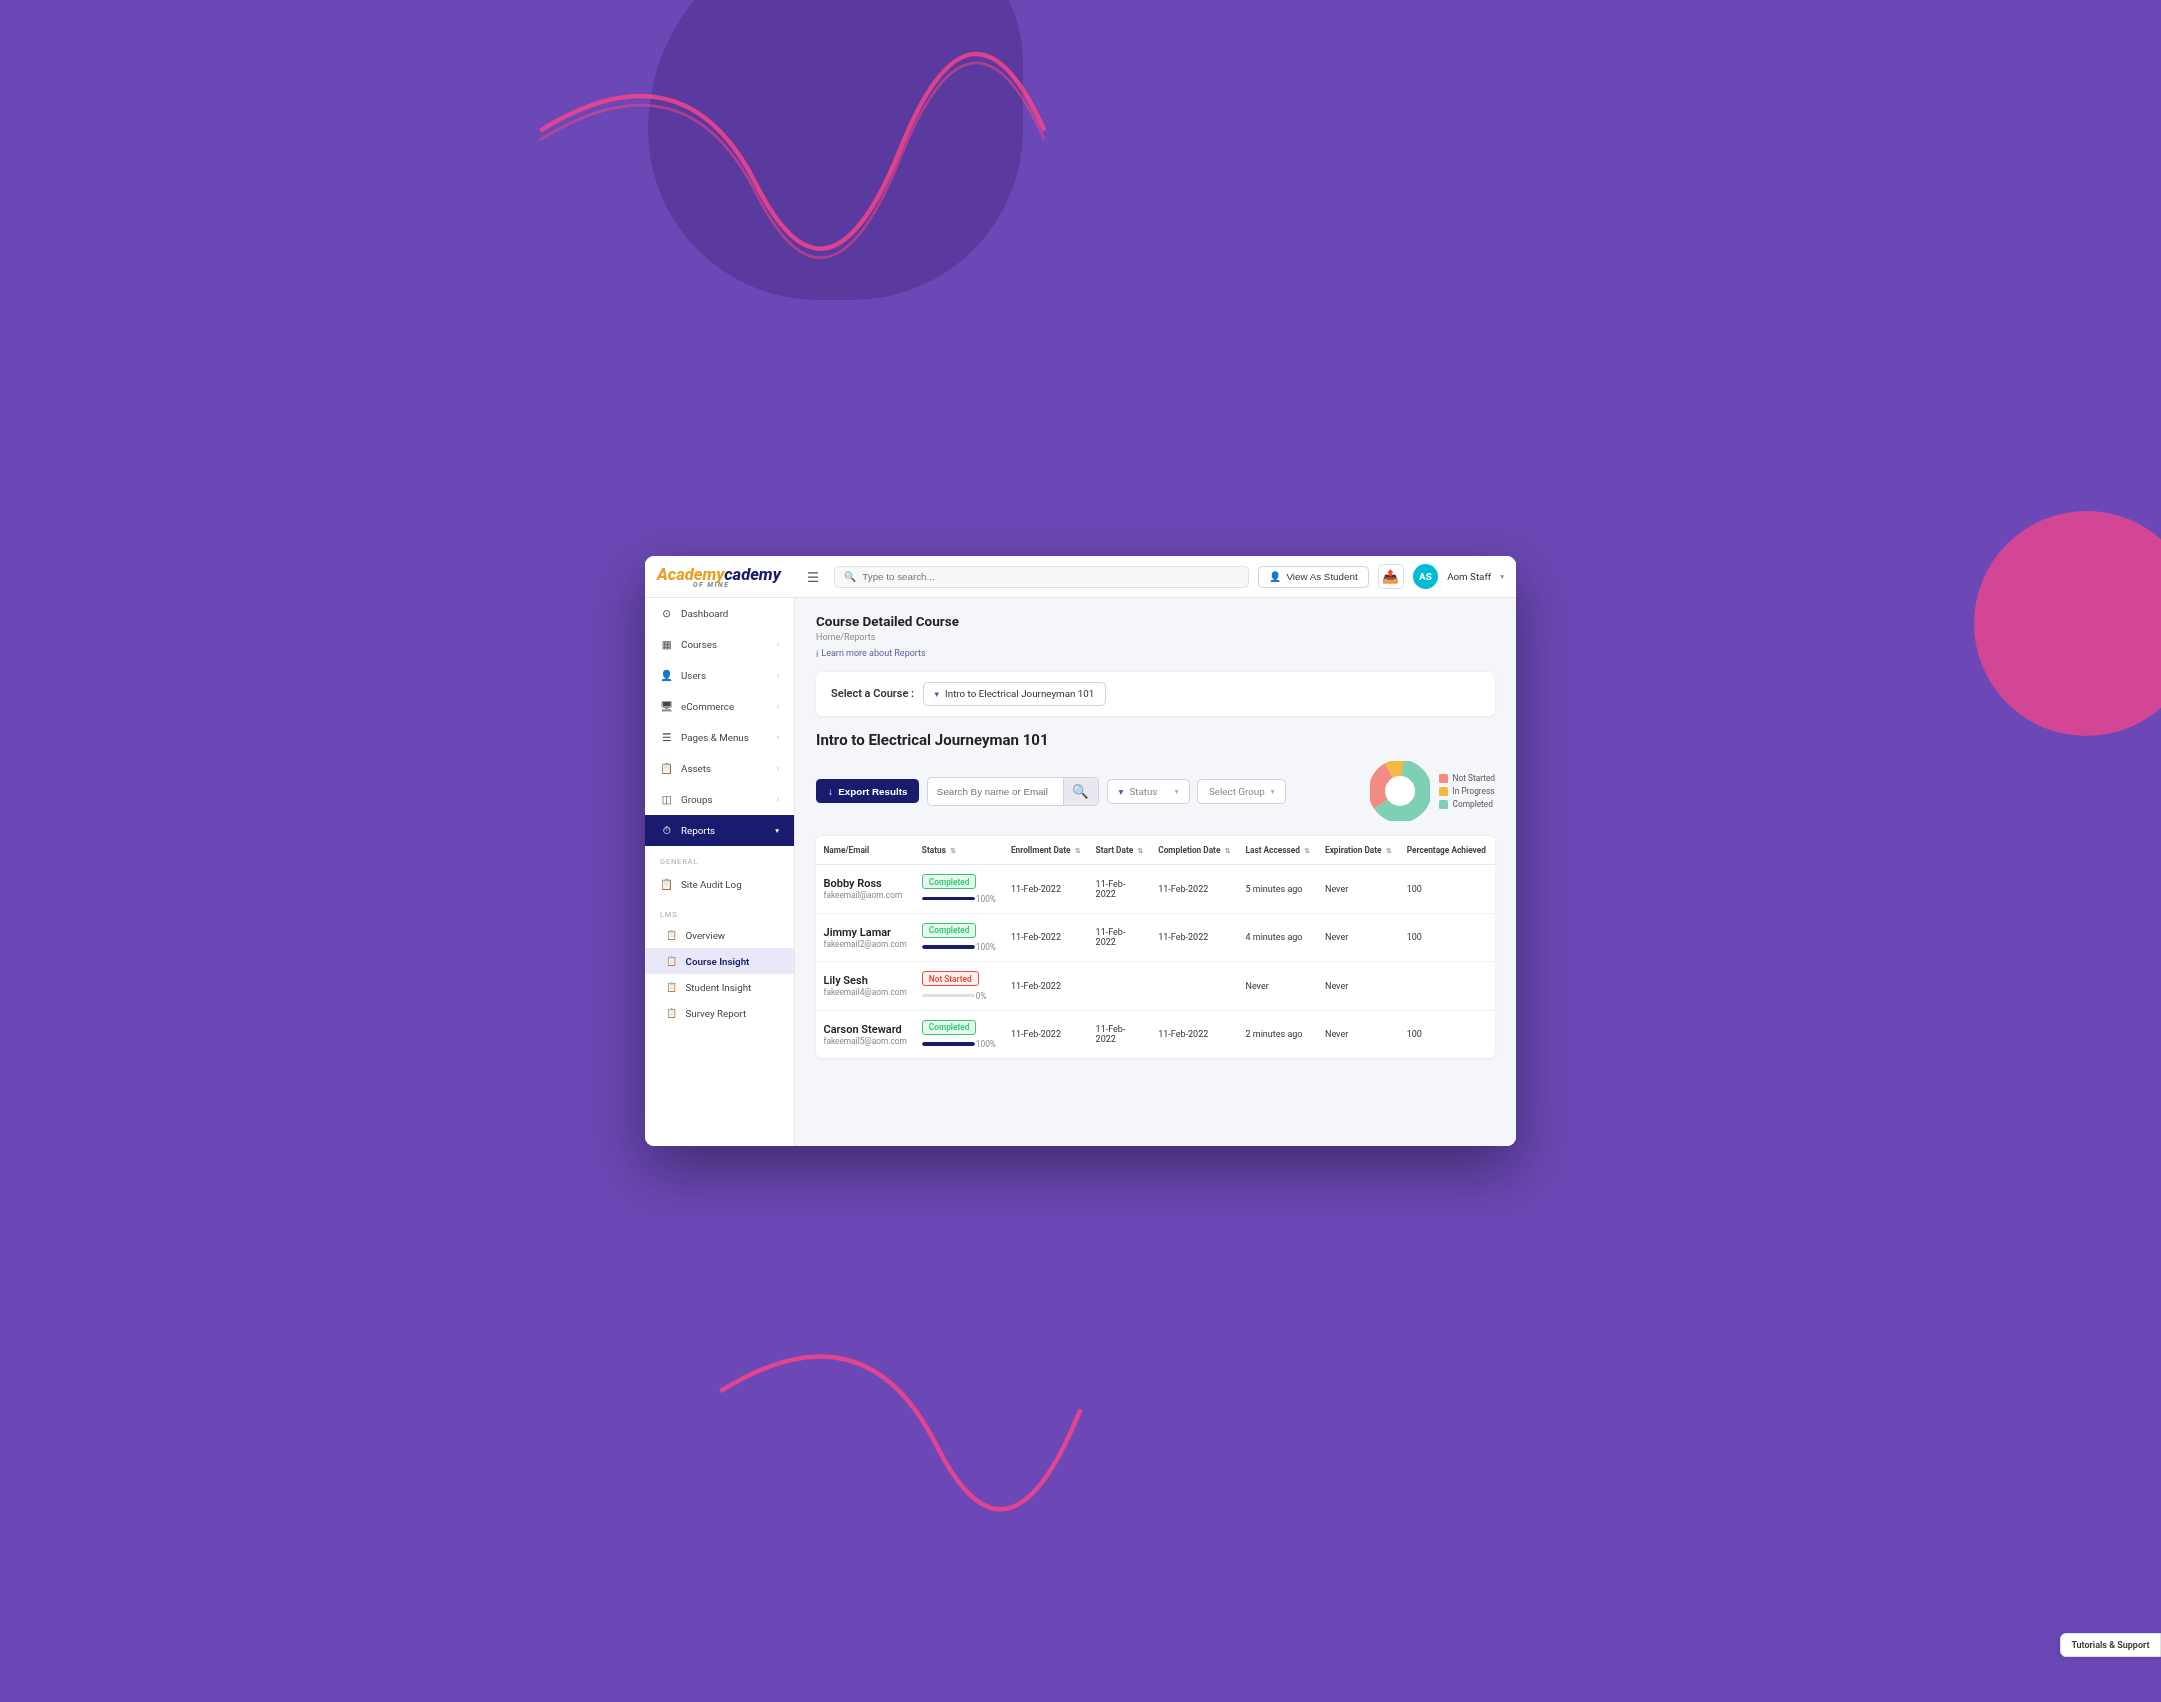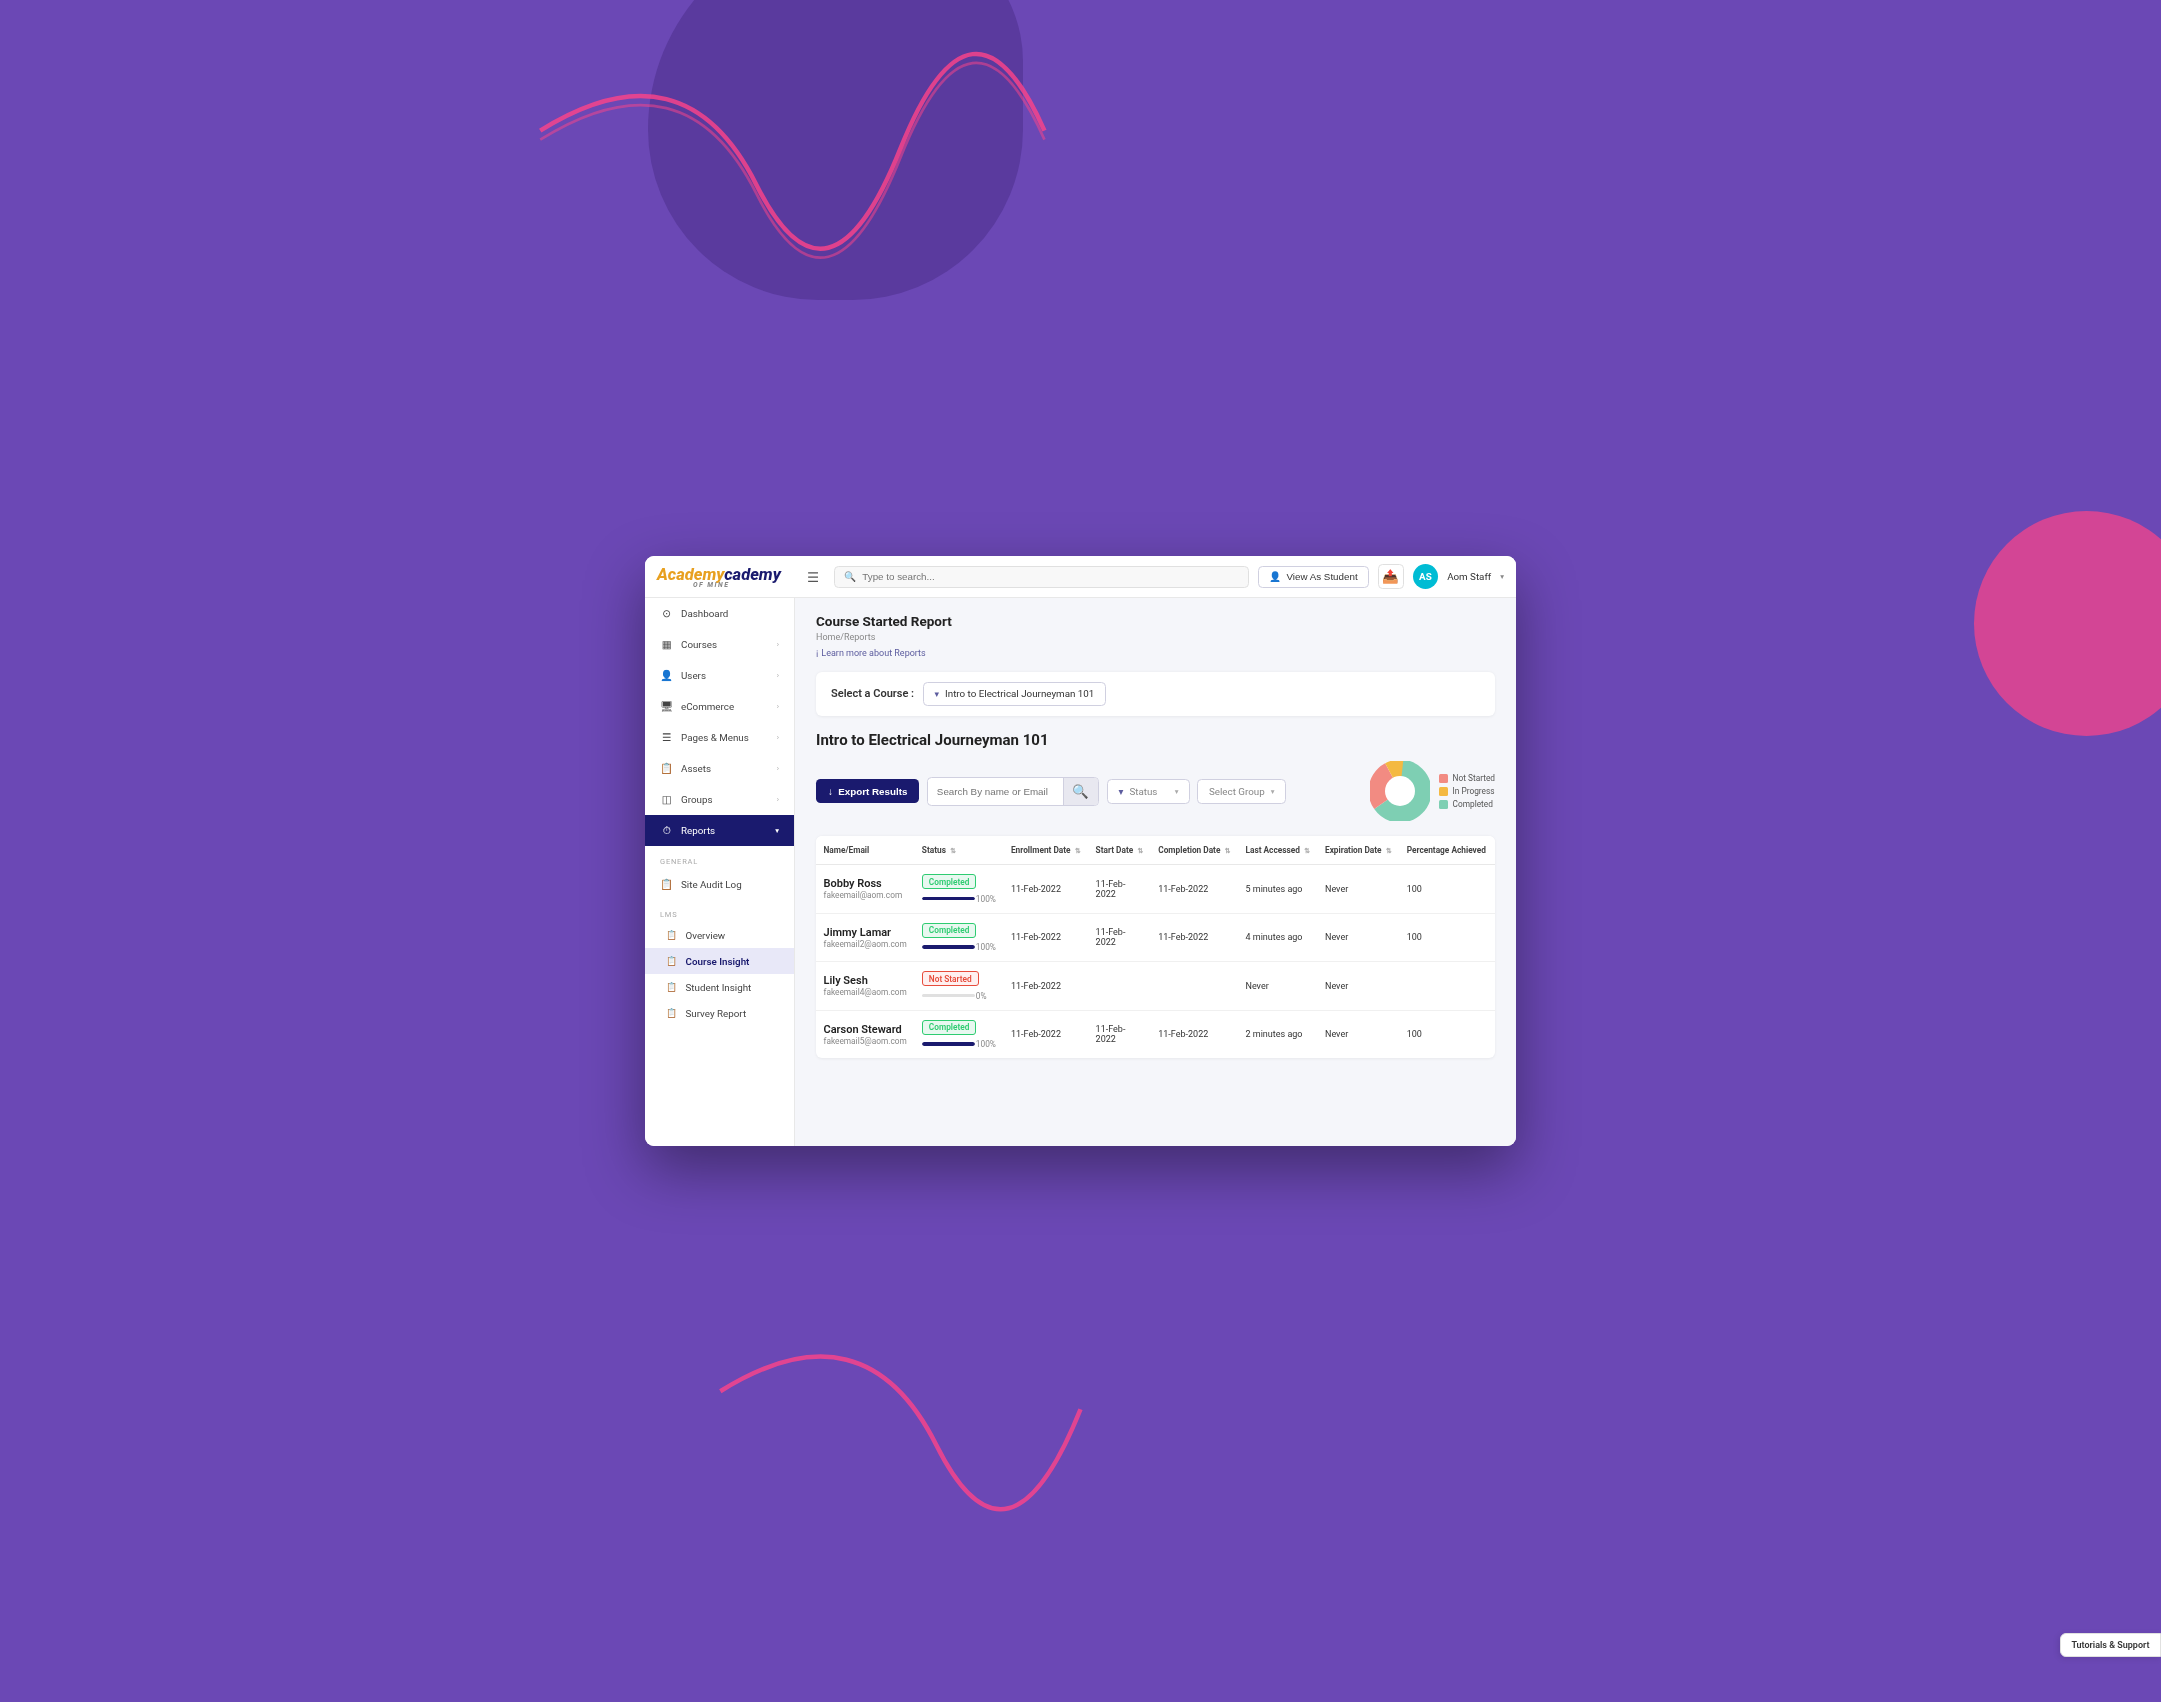--- a/index.html
+++ b/index.html
@@ -556,21 +556,21 @@
         <span>Student Insight</span>
       </div>
       <div class="lms-sub-item">
         <span class="lms-sub-icon">📋</span>
         <span>Survey Report</span>
       </div>
     </div>
 
     <div class="content-area">
 
-      <h1 class="page-title">Course Started Report</h1>
+      <h1 class="page-title">Course Detailed Course</h1>
       <div class="breadcrumb">
         <a href="#">Home</a>
         <span>/</span>
         <span>Reports</span>
       </div>
       <div class="learn-more">
         <span>ℹ</span>
         <span>Learn more about Reports</span>
       </div>
 

